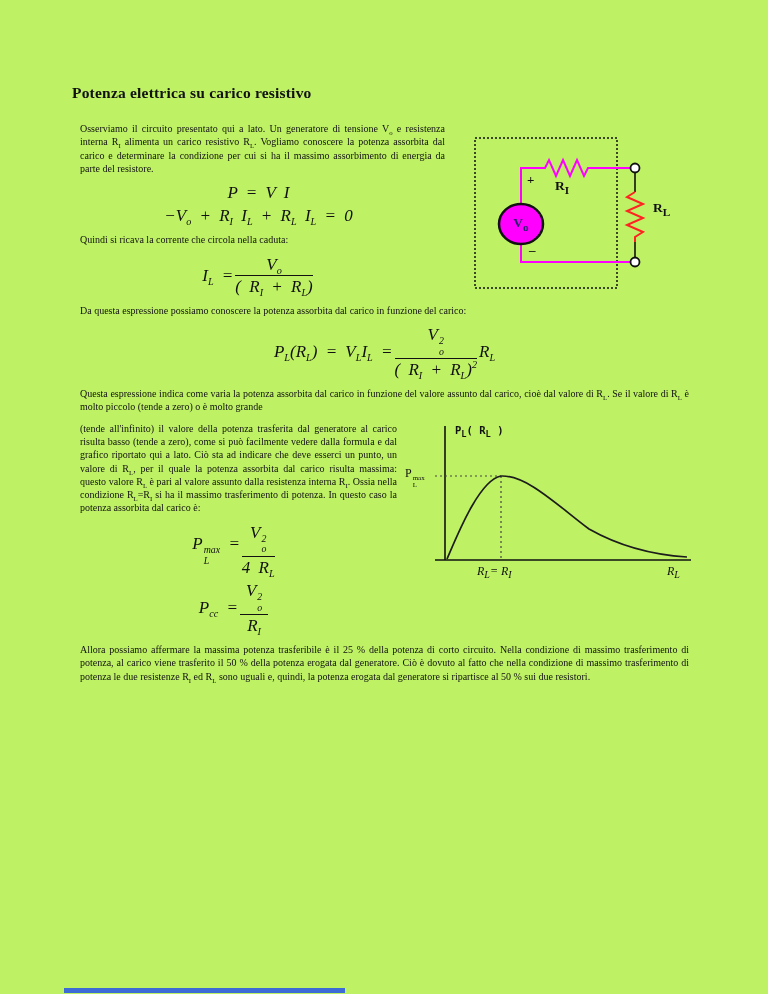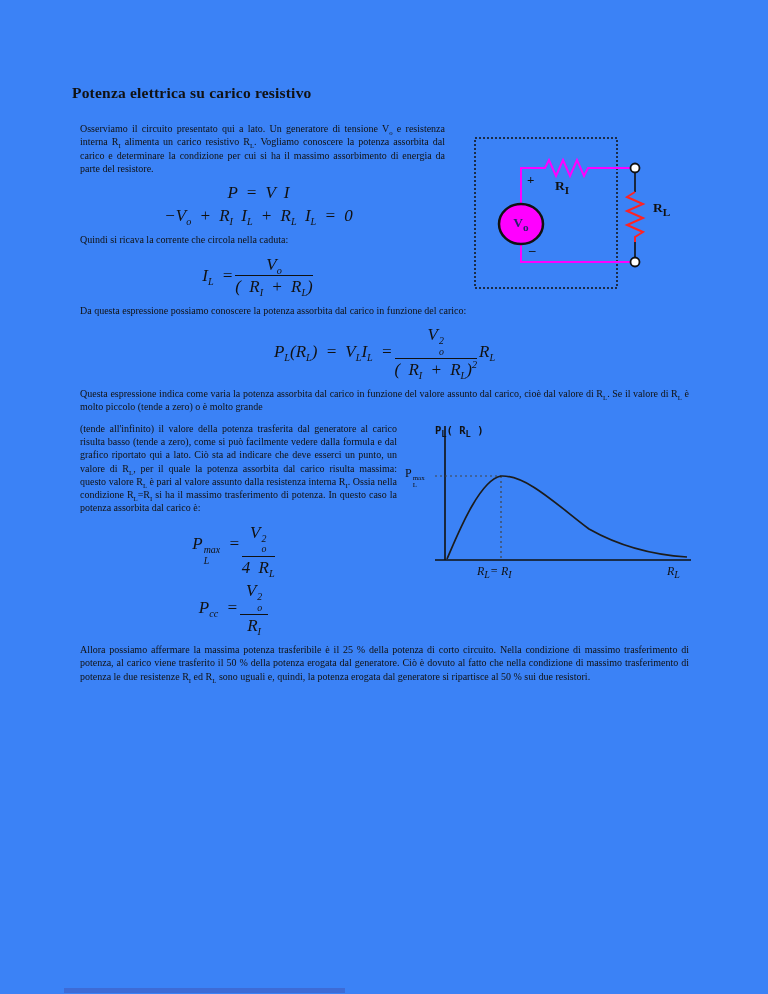--- a/index.html
+++ b/index.html
@@ -1,16 +1,16 @@
 <!DOCTYPE html>
 <html><head>
 <meta charset="utf-8">
 <style>
   html,body{margin:0;padding:0;background:#ffffff;}
-  .page{position:relative;width:768px;height:994px;background:#3b82f6;overflow:hidden;
+  .page{position:relative;width:768px;height:994px;background:#bef264;overflow:hidden;
         font-family:"Liberation Serif",serif;color:#111111;}
   .content{position:absolute;left:72px;top:84px;width:625px;}
   .content::after{content:"";display:block;clear:both;}
   h1.title{font-size:15.5px;font-weight:bold;margin:0 0 20px 0;letter-spacing:.2px;}
   p.body{margin:8px;font-size:10px;line-height:1.33;text-align:justify;}
   p.body sub{font-size:.68em;line-height:0;}
   
   .eq{text-align:center;font-style:italic;font-size:17px;line-height:1.12;
       margin:4px 0 4px 0;word-spacing:4px;}
   .eq sub,.eq sup{font-size:.6em;line-height:0;}
@@ -85,21 +85,21 @@
     <p class="body">Questa espressione indica come varia la potenza assorbita dal carico in funzione del valore assunto dal carico, cioè dal valore di R<sub>L</sub>. Se il valore di R<sub>L</sub> è molto piccolo (tende a zero) o è molto grande</p>
 
     <figure class="fig-graph">
       <svg width="292" height="162" viewBox="0 0 292 162">
         <line x1="40" y1="2" x2="40" y2="136" stroke="#111" stroke-width="1.6"></line>
         <line x1="30" y1="136" x2="286" y2="136" stroke="#111" stroke-width="1.6"></line>
         <line x1="30" y1="52" x2="96" y2="52" stroke="#444" stroke-width="1.2" stroke-dasharray="2 3"></line>
         <line x1="96" y1="52" x2="96" y2="136" stroke="#444" stroke-width="1.2" stroke-dasharray="2 3"></line>
         <path d="M 42,135 C 52,112 74,56 96,52 C 122,51 152,81 184,105 C 214,122 250,131 282,133" fill="none" stroke="#1c1c1c" stroke-width="1.7"></path>
       </svg>
-      <div class="fig-label mono-lbl" style="left:30px;top:0;">P<sub>L</sub>( R<sub>L</sub> )</div>
+      <div class="fig-label mono-lbl" style="left:50px;top:0;">P<sub>L</sub>( R<sub>L</sub> )</div>
       <div class="fig-label max-lbl" style="left:0;top:42px;">P<span class="ss">
             <span>max</span>
             <span>L</span>
           </span></div>
       <div class="fig-label ital-lbl" style="left:72px;top:140px;">R<sub>L</sub>= R<sub>I</sub></div>
       <div class="fig-label ital-lbl" style="left:262px;top:140px;">R<sub>L</sub></div>
     </figure>
 
     <p class="body">(tende all'infinito) il valore della potenza trasferita dal generatore al carico risulta basso (tende a zero), come si può facilmente vedere dalla formula e dal grafico riportato qui a lato. Ciò sta ad indicare che deve esserci un punto, un valore di R<sub>L</sub>, per il quale la potenza assorbita dal carico risulta massima: questo valore R<sub>L</sub> è pari al valore assunto dalla resistenza interna R<sub>I</sub>. Ossia nella condizione R<sub>L</sub>=R<sub>I</sub> si ha il massimo trasferimento di potenza.  In questo caso la potenza assorbita dal carico è:</p>
 

